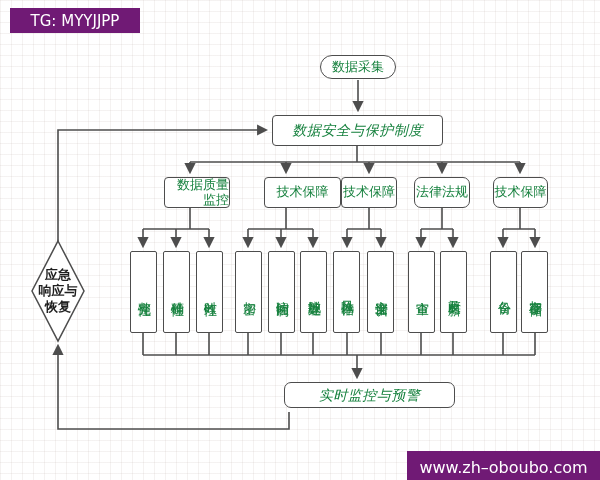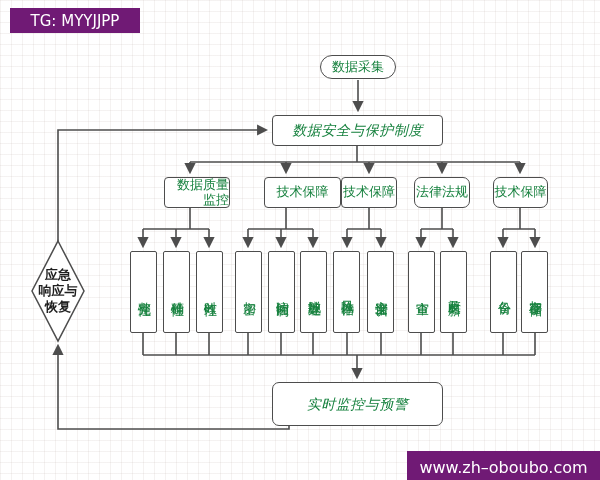--- a/index.html
+++ b/index.html
@@ -106,20 +106,20 @@
 <div class="node vbox" style="left:235px;top:251px;width:27px;height:82px">加密</div>
 <div class="node vbox" style="left:268px;top:251px;width:27px;height:82px">访问控制</div>
 <div class="node vbox" style="left:300px;top:251px;width:27px;height:82px">脱敏处理</div>
 <div class="node vbox" style="left:333px;top:251px;width:27px;height:82px">风险评估</div>
 <div class="node vbox" style="left:367px;top:251px;width:27px;height:82px">安全培训</div>
 <div class="node vbox" style="left:408px;top:251px;width:27px;height:82px">审查</div>
 <div class="node vbox" style="left:440px;top:251px;width:27px;height:82px">及时更新</div>
 <div class="node vbox" style="left:490px;top:251px;width:27px;height:82px">备份</div>
 <div class="node vbox" style="left:521px;top:251px;width:27px;height:82px">加密存储</div>
 
-<div class="node r6 main-label nowrap" style="left:272px;top:382px;width:171px;height:44px">实时监控与预警</div>
+<div class="node r6 main-label nowrap" style="left:284px;top:382px;width:171px;height:26px">实时监控与预警</div>
 
 <div class="diamond-label" style="left:28px;top:267px;width:60px">应急
 响应与
 恢复</div>
 
 <div class="banner tl">TG: MYYJJPP</div>
 <div class="banner br">www.zh–oboubo.com</div>
 
 </body></html>

